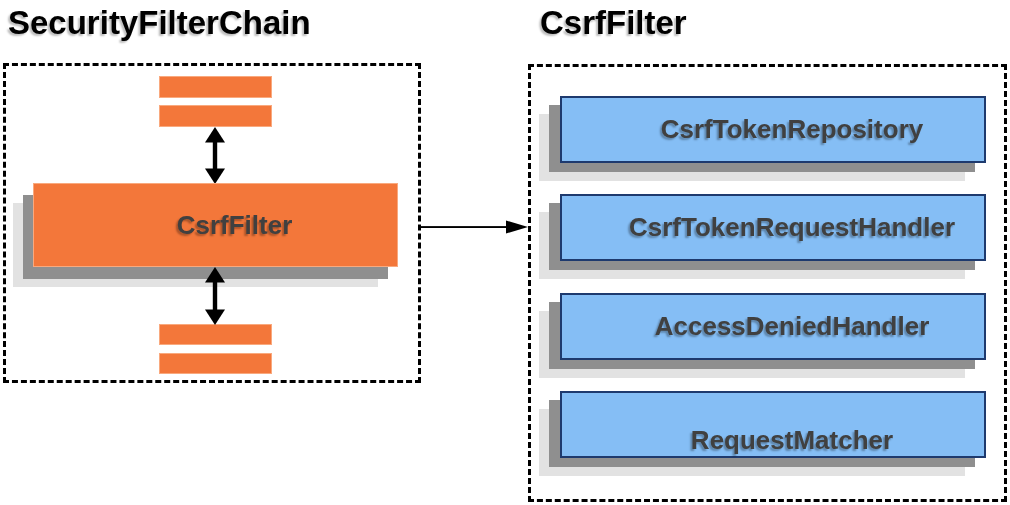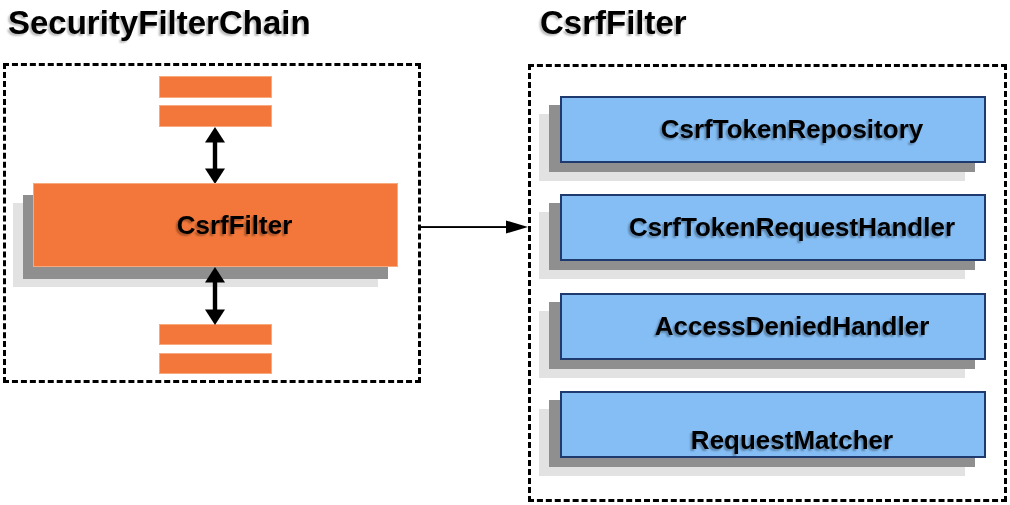--- a/index.html
+++ b/index.html
@@ -55,21 +55,21 @@
     box-shadow: -10px 12px 0 var(--shadow-dark, #8f8f8f),
                 -20px 20px 0 var(--shadow-light, #e2e2e2);
     display: flex;
     align-items: center;
     justify-content: center;
   }
 
   .box-label {
     font-size: 26px;
     font-weight: bold;
-    color: #000000;
+    color: #404040;
     white-space: nowrap;
     text-shadow: -2px 2px 2px rgba(0,0,0,0.3);
     margin-left: 38px;
   }
 
   .blue-box {
     position: absolute;
     left: 560px;
     width: 426px;
     height: 67px;

